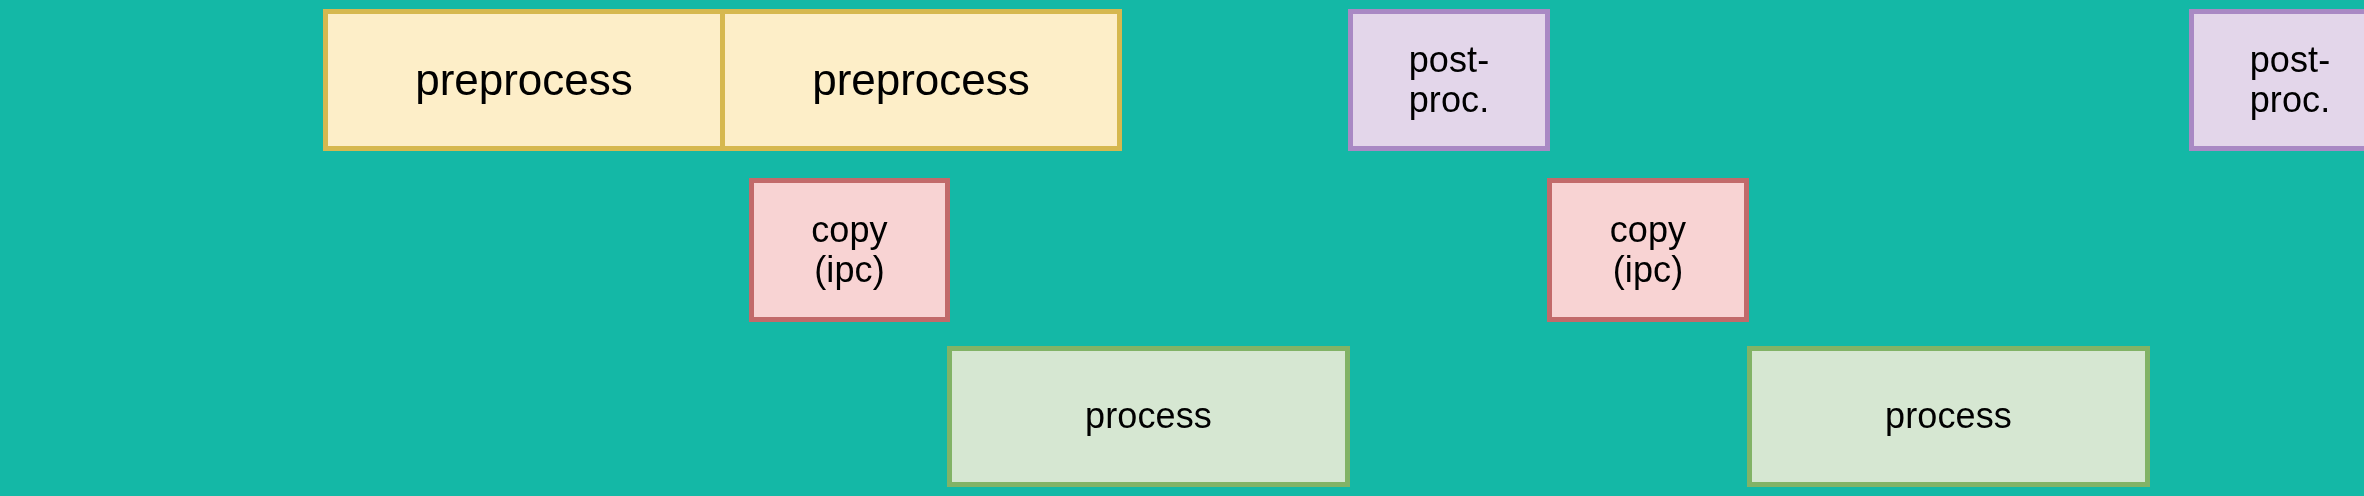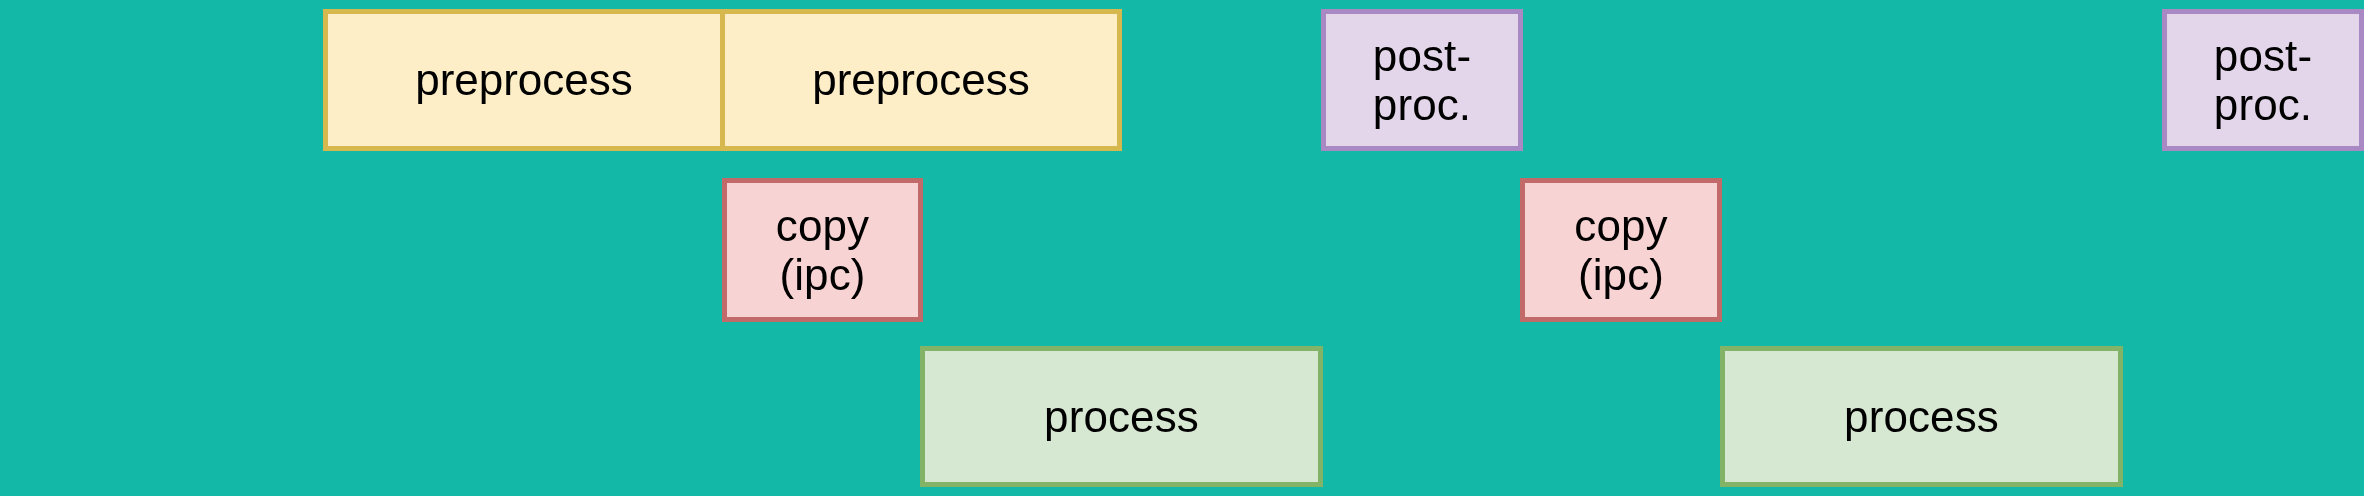--- a/index.html
+++ b/index.html
@@ -16,26 +16,27 @@
     font-family: "Liberation Sans", "DejaVu Sans", sans-serif;
   }
   .stage {
     position: absolute;
     box-sizing: border-box;
     display: flex;
     align-items: center;
     justify-content: center;
     text-align: center;
     color: #000000;
-    font-size: 44px;
+    font-size: 36px;
     line-height: 1.12;
     font-weight: 400;
     letter-spacing: 0.1px;
     white-space: pre-line;
     overflow: hidden;
+    margin-left: 27px;
   }
   
   .group-preprocess {
     position: absolute;
     box-sizing: border-box;
     display: flex;
     flex-direction: row;
   }
   .group-preprocess .cell {
     box-sizing: border-box;

